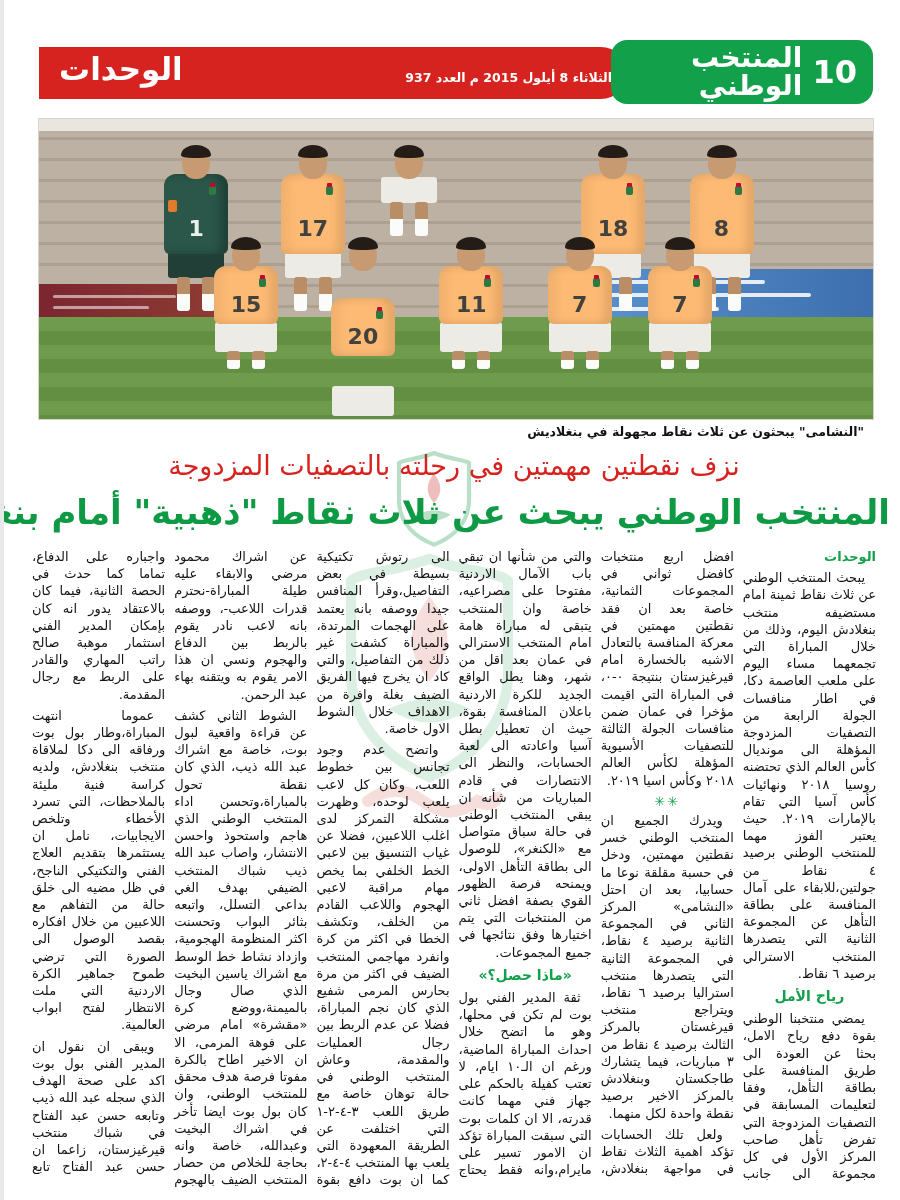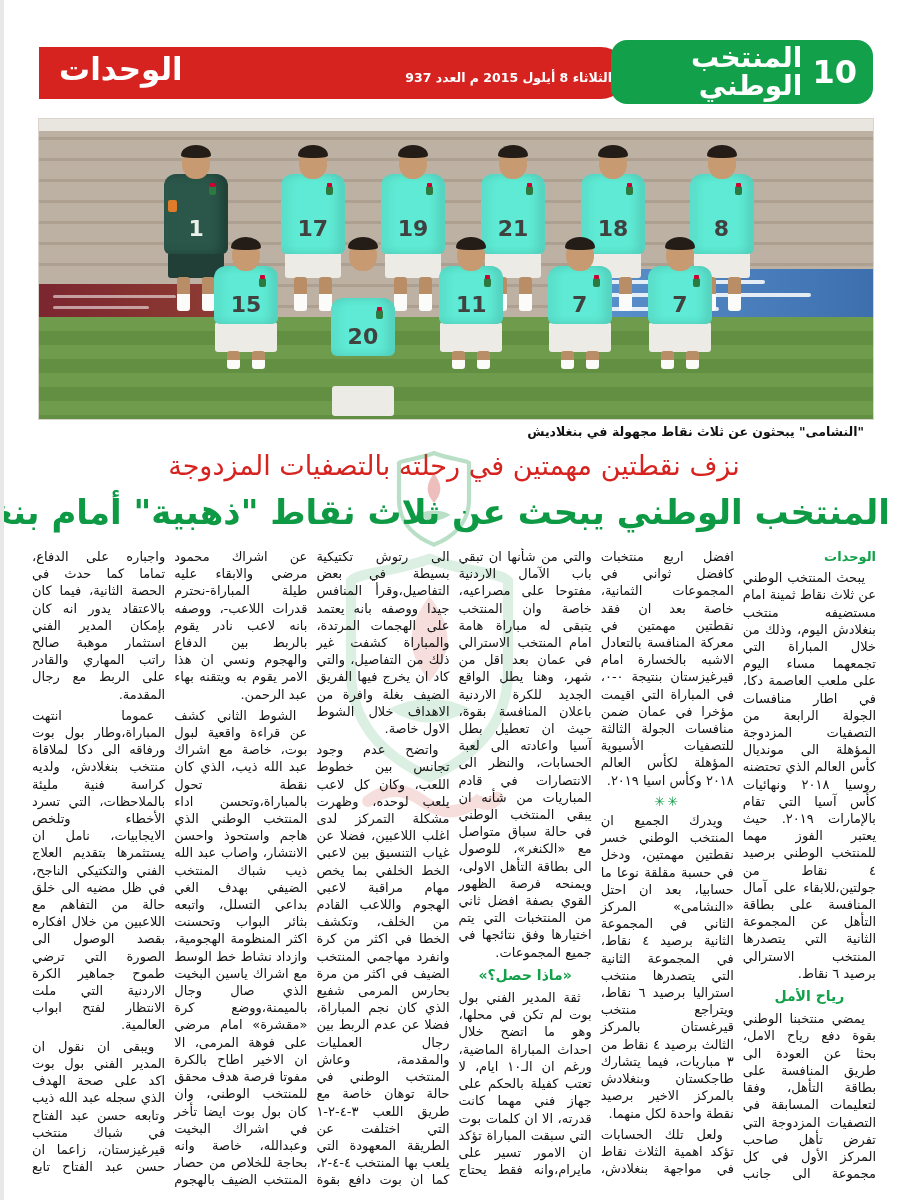--- a/index.html
+++ b/index.html
@@ -27,21 +27,21 @@
   .board-maroon{position:absolute;left:0;top:55%;width:21%;height:12%;
                 background:linear-gradient(90deg,#7b2630,#8d3b33);}
   .board-maroon i{position:absolute;display:block;height:3px;background:rgba(255,255,255,.55);border-radius:2px;}
   .grass{position:absolute;left:0;bottom:0;right:0;height:34%;
          background:repeating-linear-gradient(180deg,#6f9c4c 0 14px,#638f43 14px 28px);}
   .row-players{position:absolute;left:0;top:0;right:0;bottom:0;}
   .player{position:absolute;display:flex;flex-direction:column;align-items:center;}
   .p-head{width:28px;height:32px;background:#c79a72;border-radius:50% 50% 46% 46%;position:relative;z-index:2;}
   .p-head:before{content:"";position:absolute;top:-2px;left:-1px;right:-1px;height:13px;
                  background:#241d17;border-radius:50% 50% 40% 40% / 80% 80% 20% 20%;}
-  .p-torso{width:64px;height:80px;background:#5eead4;border-radius:12px 12px 6px 6px;margin-top:-5px;
+  .p-torso{width:64px;height:80px;background:#fdba74;border-radius:12px 12px 6px 6px;margin-top:-5px;
            display:flex;align-items:flex-end;justify-content:center;position:relative;z-index:1;
            box-shadow:inset -8px 0 10px rgba(0,0,0,.10), inset 8px 0 10px rgba(0,0,0,.05);}
   .p-num{font-weight:bold;font-size:22px;color:#41413f;line-height:1;margin-bottom:14px;}
   .p-crest{position:absolute;top:12px;right:12px;width:7px;height:9px;background:#2c7a3f;border-radius:2px;}
   .p-crest:before{content:"";position:absolute;top:-3px;left:1px;width:5px;height:4px;background:#c03;border-radius:1px;}
   .p-shorts{width:56px;height:26px;background:#edebe6;border-radius:3px;margin-top:-2px;}
   .p-legs{display:flex;gap:12px;margin-top:-1px;}
   .p-legs b{width:13px;height:34px;background:linear-gradient(#b98e66 0 50%,#fbfbfa 50% 100%);border-radius:3px;}
   .gk .p-torso{background:#2a574a;box-shadow:inset -8px 0 10px rgba(0,0,0,.25);}
   .gk .p-num{color:#e8f1ea;}
@@ -117,36 +117,20 @@
             <span class="p-num">17</span>
           </span>
           <span class="p-shorts"></span>
           <span class="p-legs">
             <b></b>
             <b></b>
           </span>
         </div>
         <div class="player" style="left: 41%; top: 28px;">
           <span class="p-head"></span>
-          <span class="p-torso">
-            <span class="p-crest"></span>
-            <span class="p-num">19</span>
-          </span>
-          <span class="p-shorts"></span>
-          <span class="p-legs">
-            <b></b>
-            <b></b>
-          </span>
-        </div>
-        <div class="player" style="left: 53%; top: 28px;">
-          <span class="p-head"></span>
-          <span class="p-torso">
-            <span class="p-crest"></span>
-            <span class="p-num">21</span>
-          </span>
           <span class="p-shorts"></span>
           <span class="p-legs">
             <b></b>
             <b></b>
           </span>
         </div>
         <div class="player" style="left: 65%; top: 28px; text-align: right;">
           <span class="p-head"></span>
           <span class="p-torso">
             <span class="p-crest"></span>

